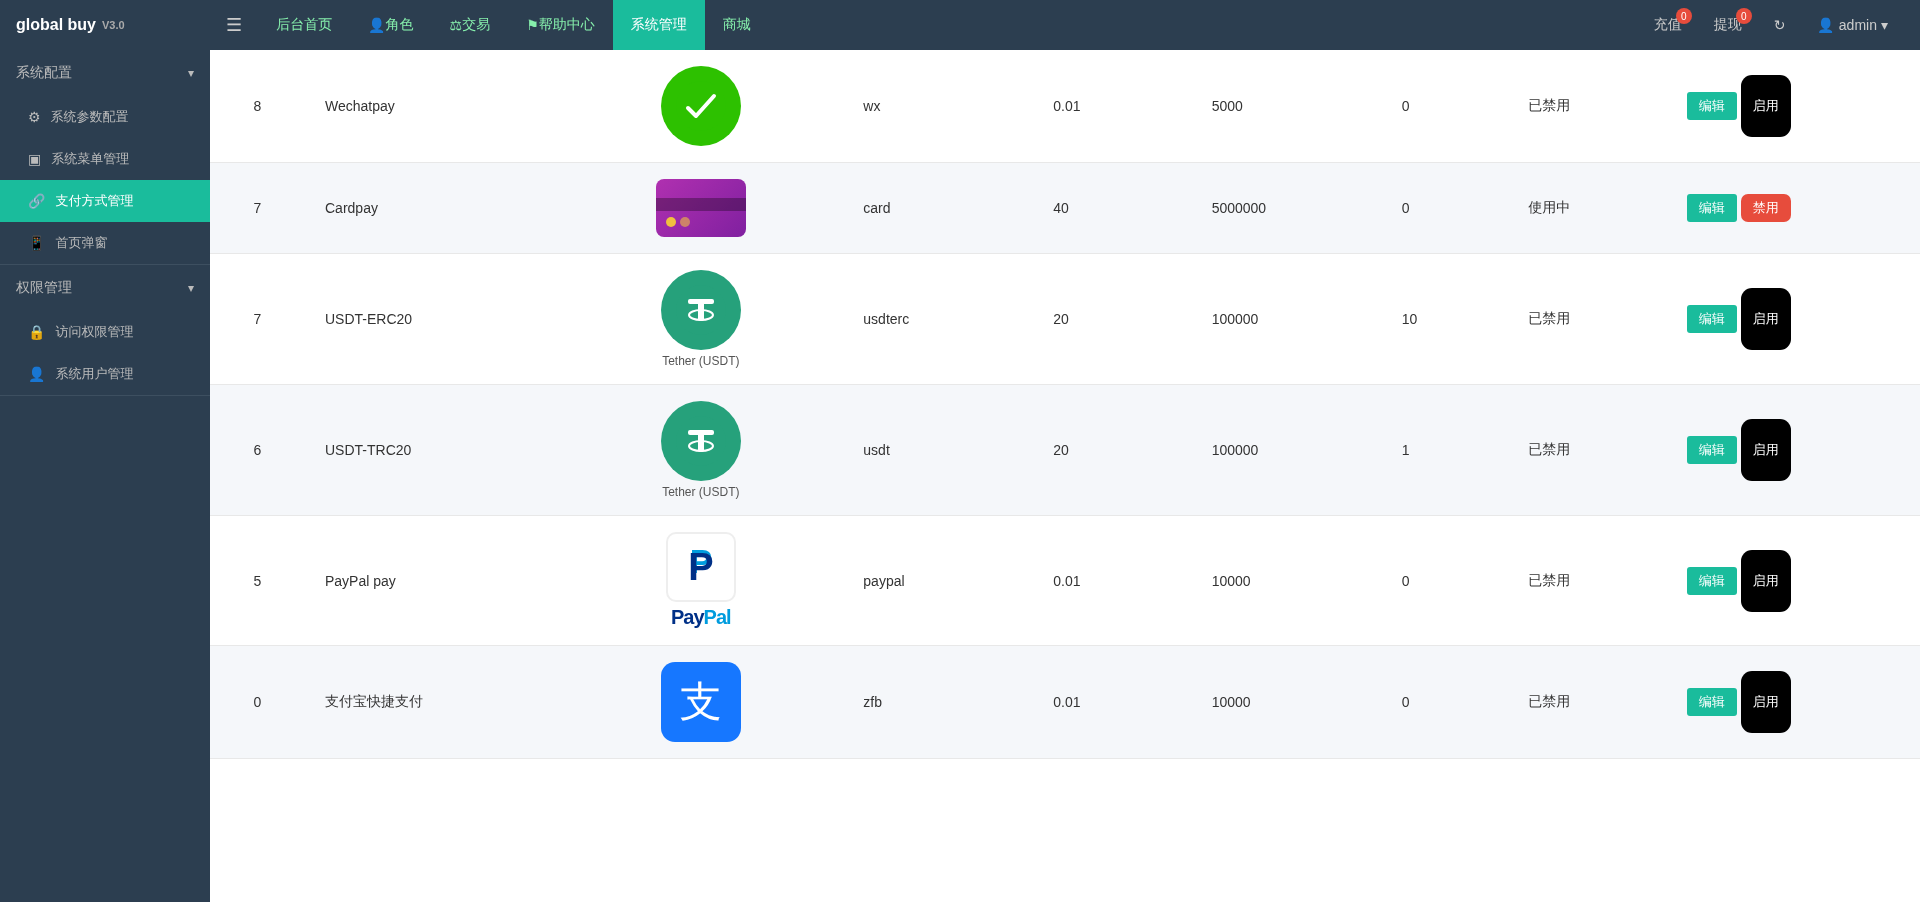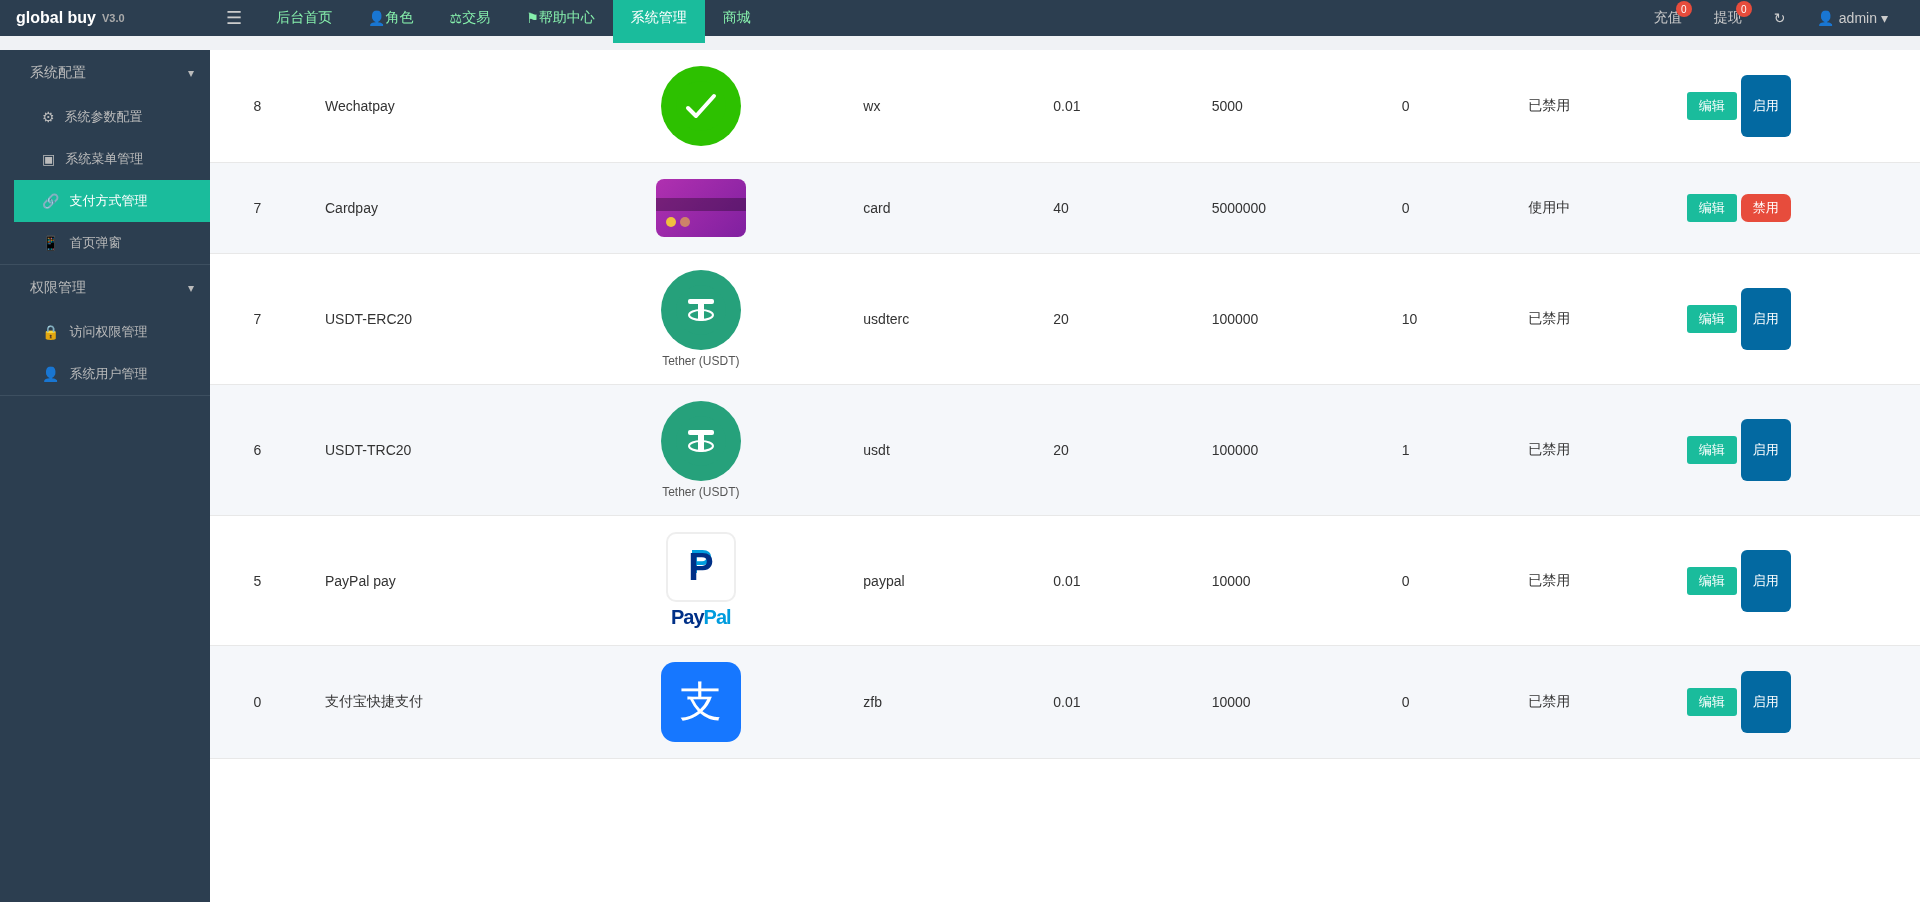--- a/index.html
+++ b/index.html
@@ -1,20 +1,20 @@
 <!DOCTYPE html>
 <html><head>
   <meta charset="utf-8">
   <style>
     * { box-sizing: border-box; margin: 0; padding: 0; }
     body { font-family: "Microsoft YaHei", Arial, sans-serif; background: #f0f2f5; font-size: 14px; }
 
     
     .top-nav {
-      position: fixed; top: 0; left: 0; right: 0; height: 36px;
+      position: fixed; top: 0; left: 0; right: 0; height: 50px;
       background: #2c3e50; display: flex; align-items: center; z-index: 100;
       color: #fff;
       text-align: right;
     }
     .top-nav .brand {
       width: 210px; padding: 0 16px; font-size: 16px; font-weight: bold; color: #fff;
       display: flex; align-items: center; gap: 6px;
     }
     .top-nav .brand .version { font-size: 11px; color: #aaa; }
     .top-nav .menu-toggle {
@@ -45,21 +45,20 @@
       cursor: pointer; color: #ccc; gap: 4px;
     }
 
     
     .sidebar {
       position: fixed; top: 50px; left: 0; bottom: 0; width: 210px;
       background: #2c3e50; overflow-y: auto; z-index: 99;
     }
     .sidebar-section {
       border-bottom: 1px solid #3d4f60;
-      padding-left: 14px;
     }
     .sidebar-header {
       display: flex; align-items: center; justify-content: space-between;
       padding: 14px 16px; cursor: pointer; color: #bbb; font-size: 14px;
     }
     .sidebar-header .chevron { font-size: 12px; }
     .sidebar-item {
       display: flex; align-items: center; gap: 10px;
       padding: 12px 16px 12px 28px; cursor: pointer; color: #bbb; font-size: 13px;
     }
@@ -100,22 +99,22 @@
     }
 
     .status-disabled { color: #e74c3c; }
     .status-active { color: #1abc9c; }
 
     .btn-edit {
       background: #1abc9c; color: #fff; border: none; padding: 5px 12px;
       border-radius: 3px; cursor: pointer; font-size: 13px; margin-right: 4px;
     }
     .btn-enable {
-      background: #0369a1; color: #fff; border: none; padding: 22px 12px;
-      border-radius: 6px; cursor: pointer; font-size: 13px;
+      background: #000000; color: #fff; border: none; padding: 22px 12px;
+      border-radius: 11px; cursor: pointer; font-size: 13px;
     }
     .btn-disable {
       background: #e74c3c; color: #fff; border: none; padding: 5px 12px;
       border-radius: 7px; cursor: pointer; font-size: 13px;
     }
   </style>
 </head>
 <body>
 
 <nav class="top-nav">

